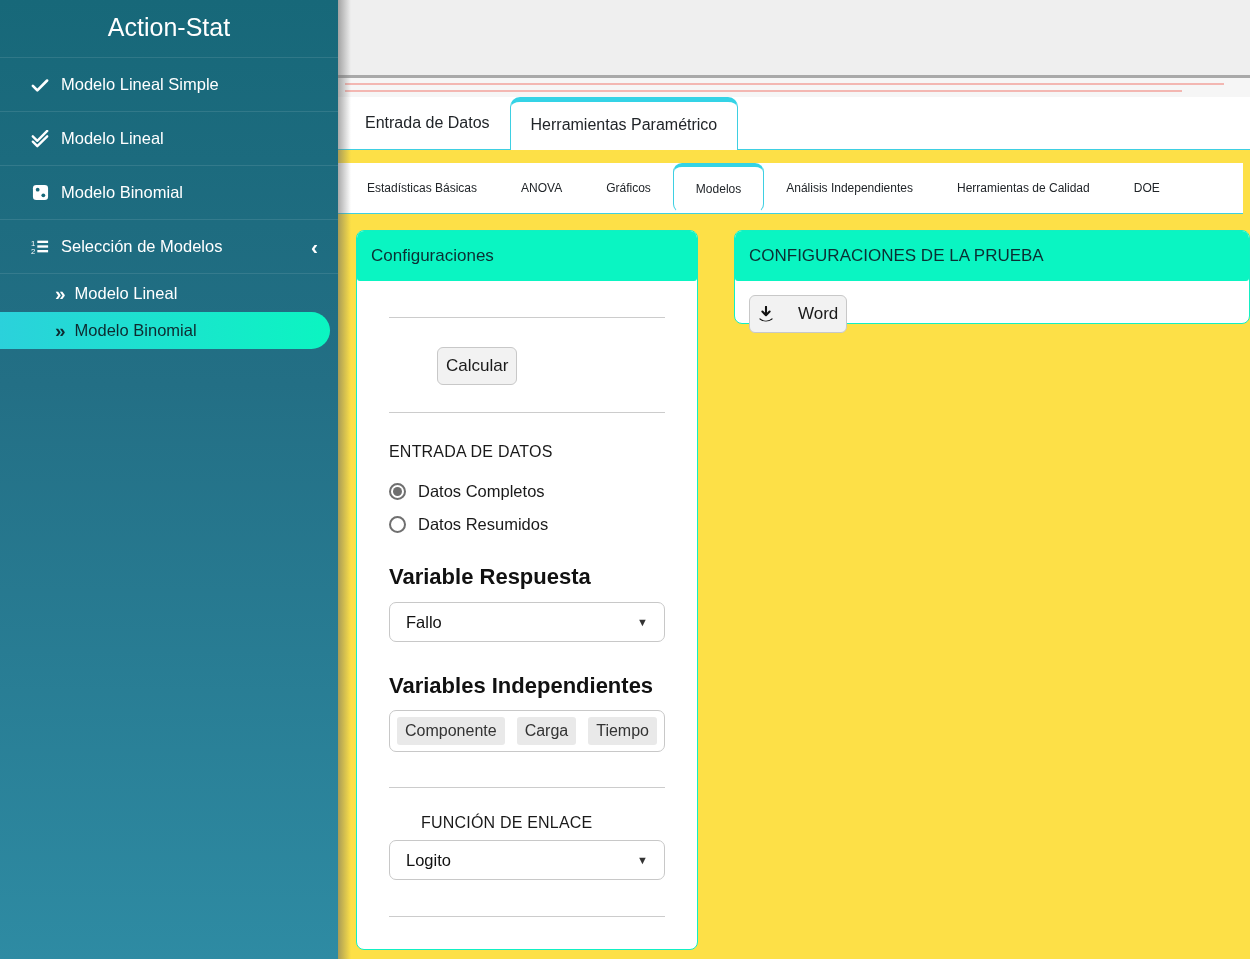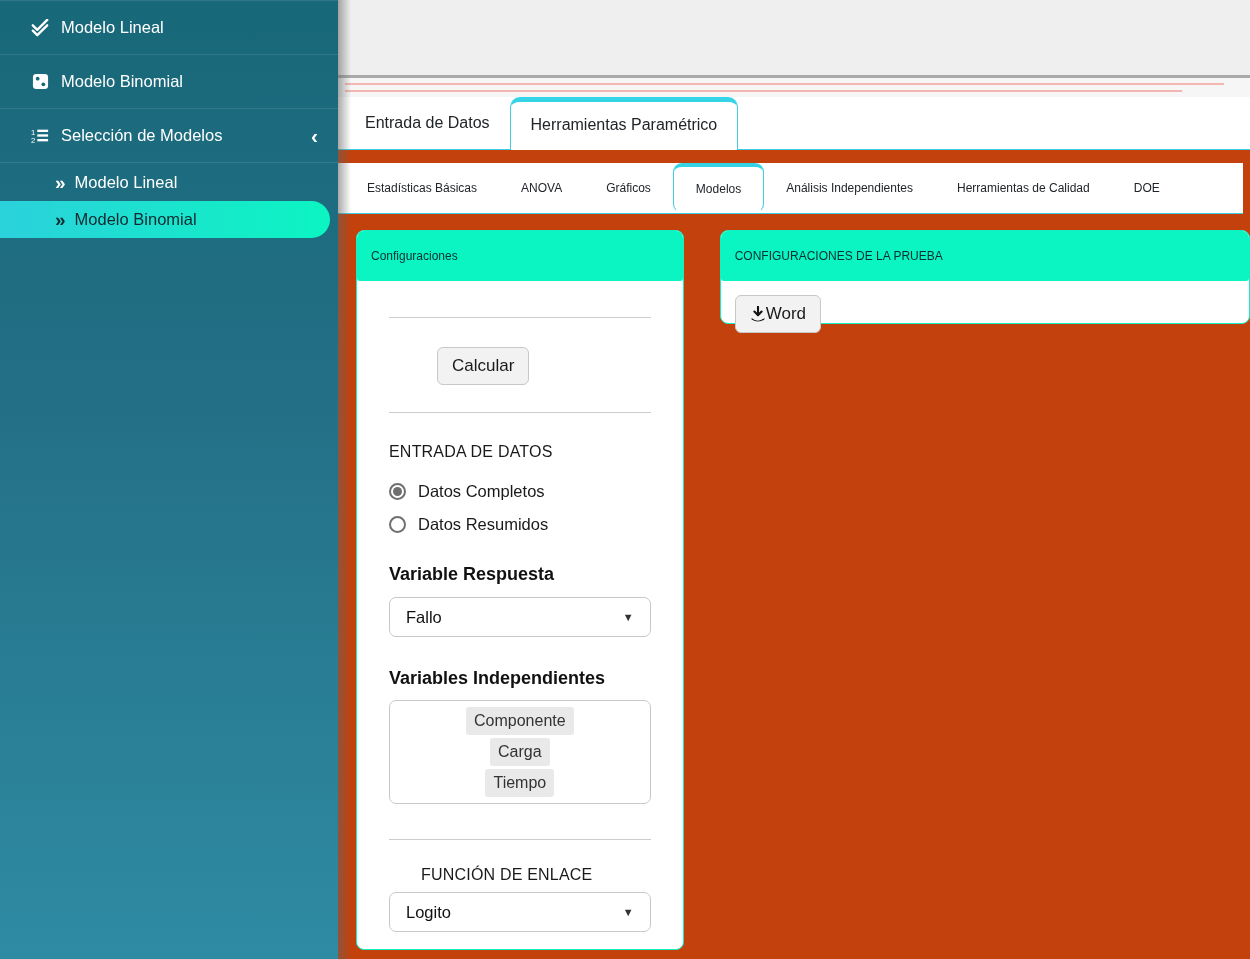--- a/index.html
+++ b/index.html
@@ -22,21 +22,21 @@
   .sub-item .chev { font-size:19px; font-weight:bold; margin-right:9px; line-height:1; }
   .sub-item.active { background:linear-gradient(90deg,#2bd1db 0%, #0bf5c1 100%);
                      color:#0e2a30; border-radius:0 19px 19px 0; margin-right:8px; }
   .sub-group { padding:1px 0 4px; }
 
   
   .side-shadow { position:absolute; left:338px; top:0; width:13px; height:959px;
                  background:linear-gradient(90deg, rgba(100,100,100,0.55), rgba(255,255,255,0)); z-index:2; }
 
   
-  .main { position:absolute; left:338px; top:0; width:912px; height:959px; background:#c2410c; }
+  .main { position:absolute; left:338px; top:0; width:912px; height:959px; background:#fde047; }
   .topbar { height:78px; background:#efefef; border-bottom:3px solid #a9a9a9; }
   .pinkzone { position:relative; height:19px; background:#f6f6f6; }
   .pinkline { position:absolute; height:2px; background:#f3b7b2; left:7px; }
   .pinkline.one { top:5px; width:879px; }
   .pinkline.two { top:12px; width:837px; }
 
   .tabs1 { display:flex; align-items:flex-end; border-bottom:1px solid #3ecfe2;
            padding-left:7px; background:#fff; }
   .tab1 { height:52px; line-height:52px; padding:0 20px; font-size:16px; cursor:pointer; }
   .tab1.active { background:#fff; border:1px solid #3ecfe2; border-top:5px solid #34d3e6;
@@ -47,52 +47,61 @@
            margin-top:13px; padding-left:7px; background:#fff; width:905px; }
   .tab2 { height:50px; line-height:50px; padding:0 22px; font-size:12px; cursor:pointer; }
   .tab2.active { border:1px solid #3ecfe2; border-top:4px solid #34d3e6;
                  border-bottom-color:transparent; border-radius:9px; background:#fff;
                  line-height:45px; }
 
   
   .panels { display:flex; gap:36px; margin-top:16px; padding-left:18px; align-items:flex-start; }
   .panel { border:1px solid #12efc4; border-radius:8px; background:#fff; }
   .panel-header { background:#0af5c2; border-radius:7px 7px 3px 3px; height:50px;
-                  display:flex; align-items:center; padding:0 14px; font-size:12px; color:#0b2f33; }
+                  display:flex; align-items:center; padding:0 14px; font-size:17px; color:#0b2f33; }
   .config-panel { width:346px; height:720px; }
   .results-panel { width:560px; height:94px; }
   .panel-body { padding:0 32px; }
   .hr { border:none; border-top:1px solid #ccc; height:0; }
-  .btn { display:inline-flex; align-items:center; gap:0; background:#f2f2f2;
-         border:1px solid #c8c8c8; border-radius:6px; padding:8px 14px; font-size:17px;
+  .btn { display:inline-flex; align-items:center; gap:24px; background:#f2f2f2;
+         border:1px solid #c8c8c8; border-radius:6px; padding:8px 8px; font-size:17px;
          color:#1a1a1a; cursor:pointer; }
   .section-h { font-size:16px; color:#1a1a1a; letter-spacing:0.2px; }
   .radio-row { display:flex; align-items:center; gap:12px; font-size:16.5px; color:#1a1a1a; }
   .radio { width:17px; height:17px; border:2px solid #6f6f6f; border-radius:50%;
            display:inline-flex; align-items:center; justify-content:center; background:#fff; flex:0 0 auto; }
   .radio .dot { width:9px; height:9px; border-radius:50%; background:#6f6f6f; }
-  .bold-label { font-weight:bold; font-size:18px; color:#111; }
+  .bold-label { font-weight:bold; font-size:22px; color:#111; }
   .select { display:flex; align-items:center; justify-content:space-between;
             border:1px solid #c8c8c8; border-radius:7px; height:40px; padding:0 16px;
             font-size:16.5px; color:#111; cursor:pointer; background:#fff; }
   .select .caret { font-size:11px; color:#333; }
   .tagbox { border:1px solid #c8c8c8; border-radius:7px; min-height:42px; padding:6px 7px;
-            display:flex; align-items:center; gap:3px;flex-direction:column; }
+            display:flex; align-items:flex-start; gap:12px; }
   .tag { background:#e9e9e9; color:#333; padding:5px 8px; border-radius:3px; font-size:16px; }
 
   .dl-icon { width:16px; height:16px; }
 </style>
 </head>
 <body>
 
 <div class="app">
 
   <aside class="sidebar">
+    <div class="side-title">Action-Stat</div>
     <nav class="side-nav">
 
+      <div class="nav-item">
+        <span class="icn">
+          <svg viewBox="0 0 20 18" width="18" height="16">
+              <path d="M2 10 l5 5 L18 4" fill="none" stroke="currentColor" stroke-width="3" stroke-linecap="round" stroke-linejoin="round"></path>
+            </svg>
+        </span>
+        <span>Modelo Lineal Simple</span>
+      </div>
 
       <div class="nav-item">
         <span class="icn">
           <svg viewBox="0 0 20 20" width="18" height="18">
             <path d="M2 7 l5 5 L18 1" fill="none" stroke="currentColor" stroke-width="2.6" stroke-linecap="round" stroke-linejoin="round"></path>
             <path d="M2 13 l5 5 L18 7" fill="none" stroke="currentColor" stroke-width="2.6" stroke-linecap="round" stroke-linejoin="round"></path>
           </svg>
         </span>
         <span>Modelo Lineal</span>
       </div>

